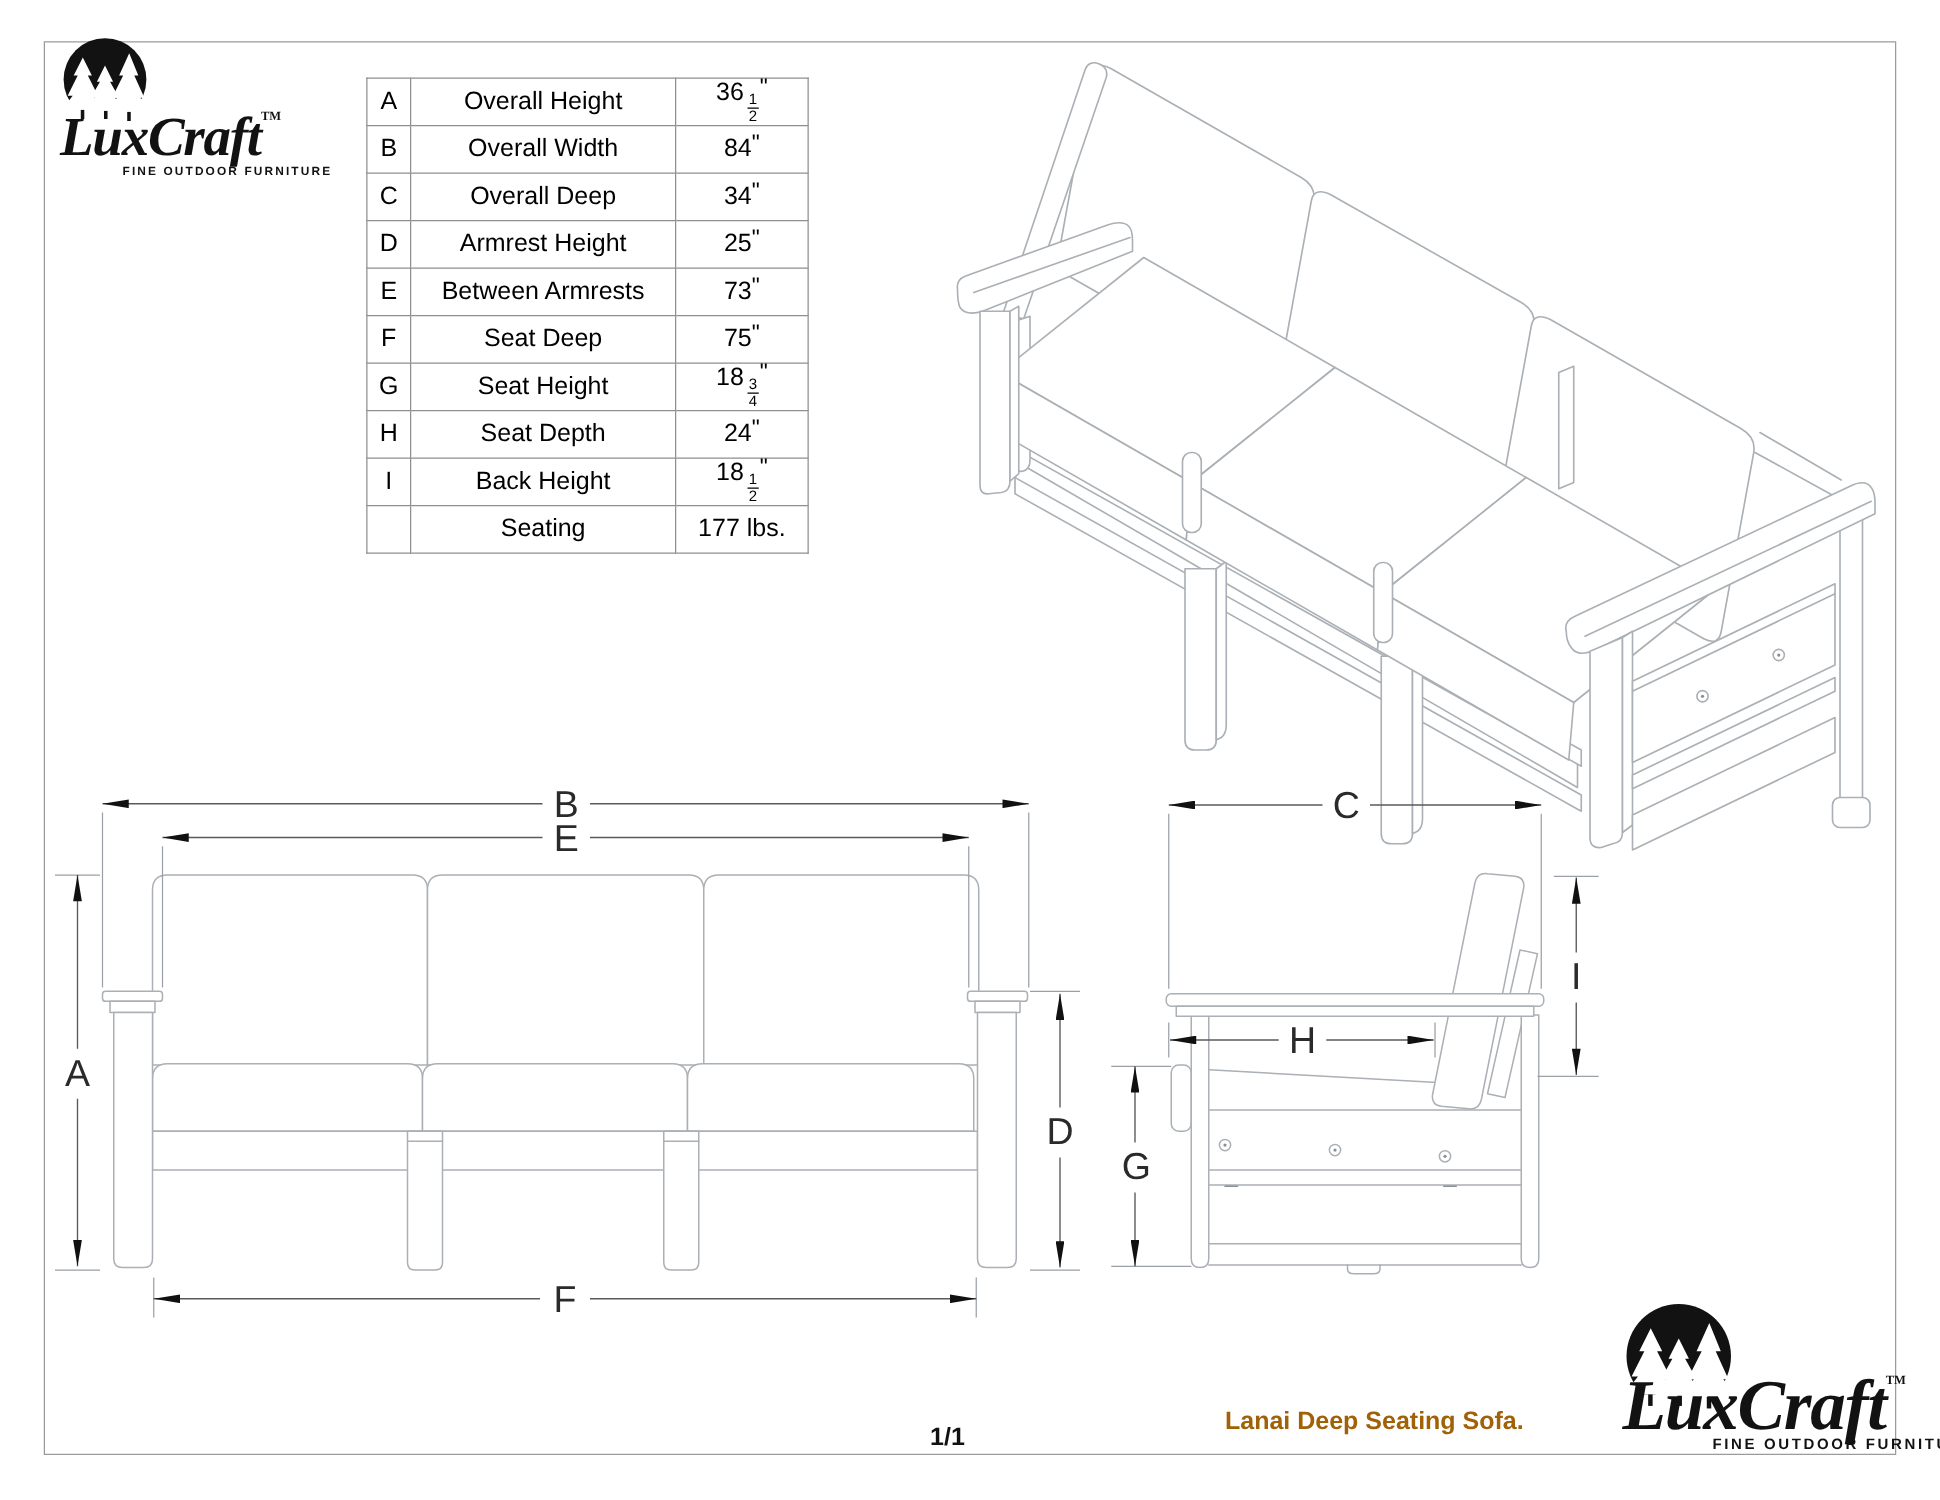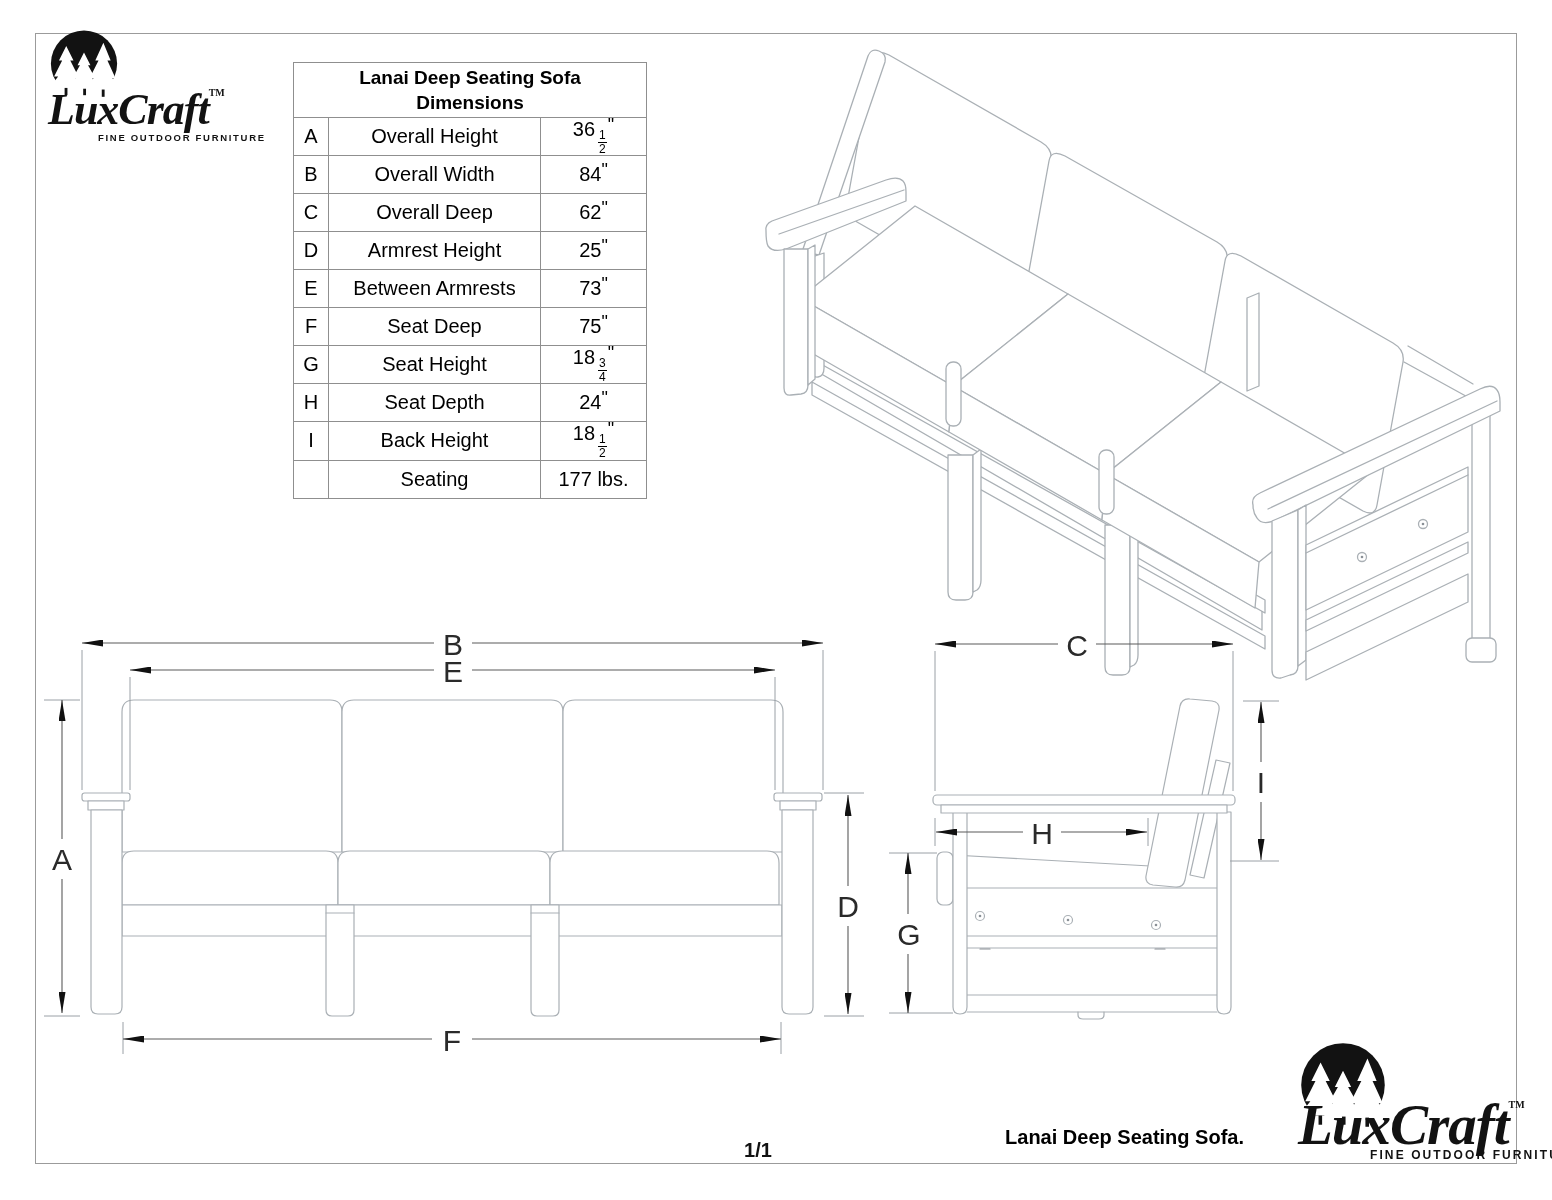--- a/index.html
+++ b/index.html
@@ -26,22 +26,22 @@
   .logo .tm{font-size:10px;font-style:normal;vertical-align:28px;letter-spacing:0;}
   .logo .tagline{position:absolute;font-weight:700;white-space:nowrap;}
   .logo-top{left:42px;top:28px;width:240px;height:125px;}
   .logo-top .wordmark{left:6px;top:56px;font-size:44px;}
   .logo-top .tagline{left:56px;top:104px;font-size:9.5px;letter-spacing:1.7px;}
   .logo-bottom{left:1290px;top:1040px;width:240px;height:130px;}
   .logo-bottom .wordmark{left:8px;top:52px;font-size:57px;}
   .logo-bottom .tm{vertical-align:36px;}
   .logo-bottom .tagline{left:80px;top:108px;font-size:12px;letter-spacing:2.1px;}
   
-  .product-label{position:absolute;left:980px;top:1126px;width:264px;text-align:right;
-         font-size:20px;font-weight:700;color:#000000;}
+  .product-label{position:absolute;left:980px;top:1126px;width:264px;
+         font-size:20px;font-weight:700;color:#a16207;}
   .page-num{position:absolute;left:726px;top:1139px;width:64px;text-align:center;
          font-size:20px;font-weight:700;color:#111;}
 </style>
 </head>
 <body>
 
 <div class="sheet">
   <div class="page-border"></div>
 
   <svg width="1552" height="1200" viewBox="0 0 1552 1200">
@@ -258,43 +258,37 @@
     </g>
   </svg>
 
   <table class="dim-table">
     <colgroup>
         <col style="width:35px">
         <col style="width:212px">
         <col style="width:106px">
       </colgroup>
     <tbody>
-        <tr>
-          <th colspan="3">
-      <span>Lanai Deep Seating Sofa</span><br>
-      <span>Dimensions</span>
-    </th>
-        </tr>
     <tr>
           <td>A</td>
           <td>Overall Height</td>
           <td><span>36</span><span class="frac">
               <span class="num">1</span>
               <span class="den">2</span>
             </span><span class="unit">"</span></td>
         </tr>
     <tr>
           <td>B</td>
           <td>Overall Width</td>
           <td><span>84</span><span class="unit">"</span></td>
         </tr>
     <tr>
           <td>C</td>
           <td>Overall Deep</td>
-          <td><span>62</span><span class="unit">"</span></td>
+          <td><span>34</span><span class="unit">"</span></td>
         </tr>
     <tr>
           <td>D</td>
           <td>Armrest Height</td>
           <td><span>25</span><span class="unit">"</span></td>
         </tr>
     <tr>
           <td>E</td>
           <td>Between Armrests</td>
           <td><span>73</span><span class="unit">"</span></td>

